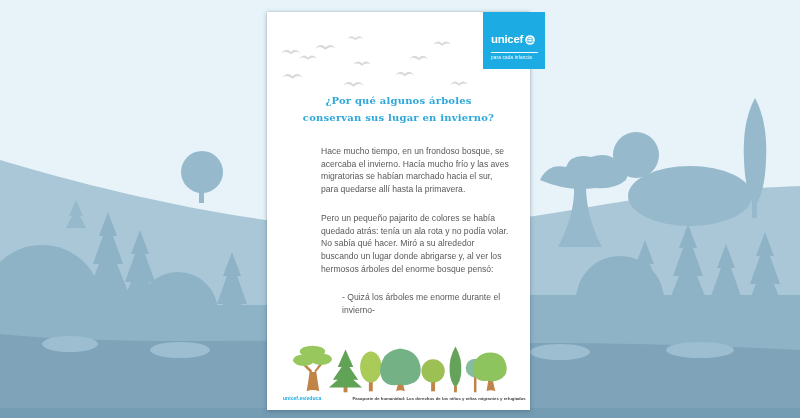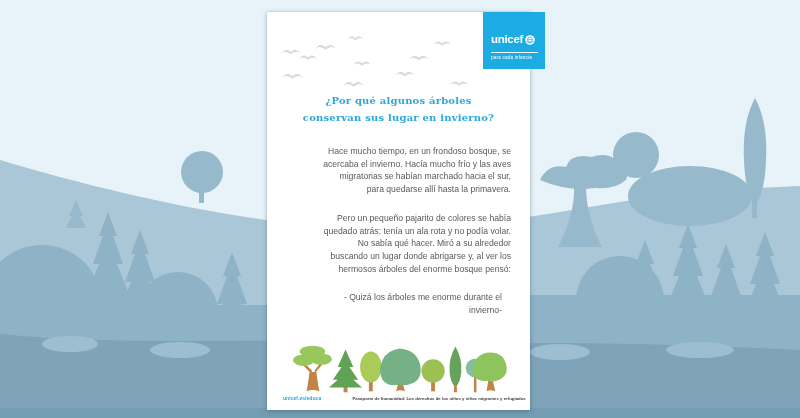--- a/index.html
+++ b/index.html
@@ -40,21 +40,21 @@
     position:absolute;left:0;right:0;top:80px;text-align:center;
     color:#2ea8db;font-family:"DejaVu Serif", serif;font-weight:bold;
     font-size:10px;line-height:17px;letter-spacing:0.2px;
   }
   
   .story{
     position:absolute;left:54px;top:133px;width:190px;
     color:#59595c;font-size:8.6px;line-height:12.7px;
     font-family:"Liberation Sans",sans-serif;
   }
-  .story p{margin:0;text-align:right;}
+  .story p{margin:0;}
   .story p + p{margin-top:16px;}
   .quote{margin-top:13px;padding-left:21px;width:160px;}
   
   .trees{position:absolute;left:26px;top:330px;width:214px;height:52px;}
   
   .footer-link{
     position:absolute;left:16px;bottom:9px;color:#1cabe2;font-weight:bold;
     font-size:6px;transform:scale(0.85);transform-origin:left bottom;white-space:nowrap;
   }
   .footer-credit{

